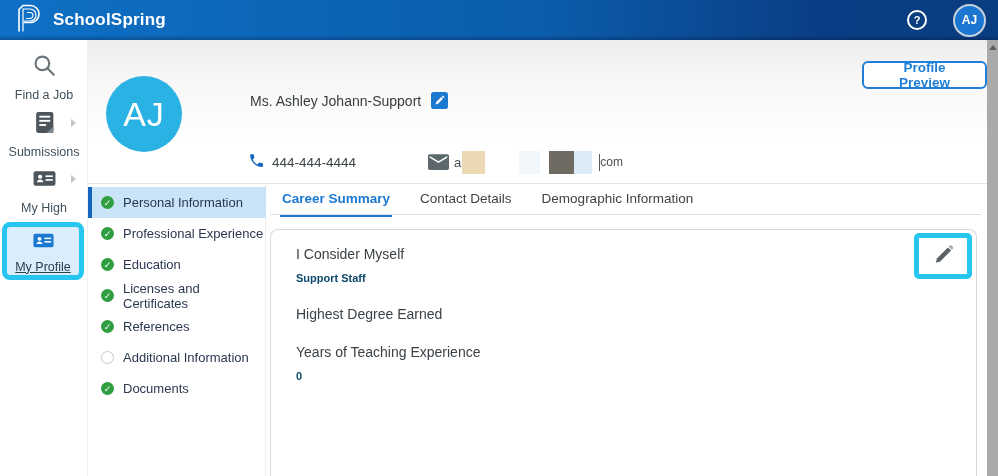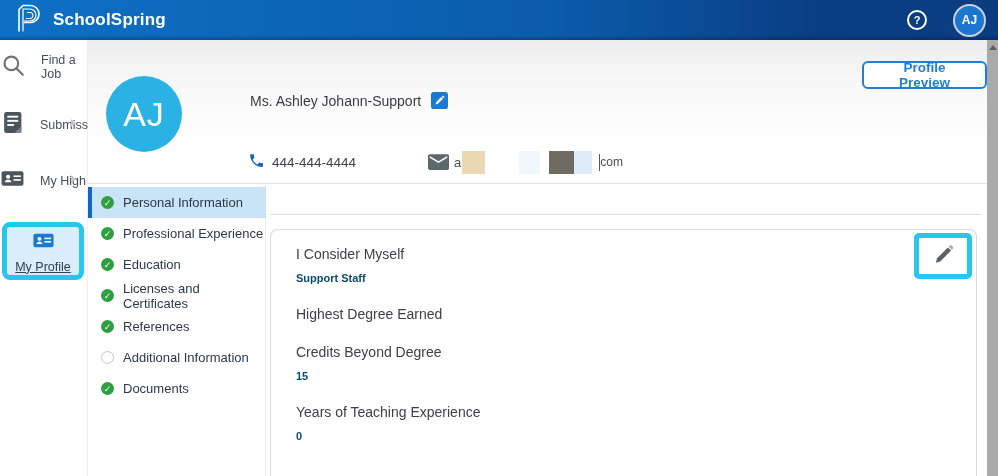--- a/index.html
+++ b/index.html
@@ -23,22 +23,22 @@
     display:flex; align-items:center; justify-content:center; margin-left:26px; margin-right:12px; cursor:pointer; }
 
   
   .scrollbar { position:absolute; left:987px; top:40px; width:11px; height:436px; background:#aaaaaa; }
   .scroll-arrow { position:absolute; left:2px; top:5px; width:0; height:0;
     border-left:4px solid transparent; border-right:4px solid transparent; border-bottom:5px solid #5f5f5f; }
 
   
   .sidebar { position:absolute; left:0; top:40px; width:88px; height:436px; background:#fff;
     border-right:1px solid #f1f1f1; }
-  .sb-item { position:absolute; left:0; width:88px; display:flex; 
-    align-items:center; gap:15px; cursor:pointer; }
+  .sb-item { position:absolute; left:0; width:88px; display:flex; flex-direction:column;
+    align-items:center; gap:6px; cursor:pointer;justify-content:flex-end; }
   .sb-label { font-size:12.5px; color:#42505a; }
   .sb-chevron { position:absolute; left:71px; width:0; height:0;
     border-top:4px solid transparent; border-bottom:4px solid transparent; border-left:5px solid #c2c6ca; }
   .sb-profile-box { position:absolute; left:2px; top:182px; width:82px; height:58px;
     border:5px solid #27c6f1; border-radius:8px; background:#d9edfb;
     display:flex; flex-direction:column; align-items:center; justify-content:center; gap:4px; cursor:pointer; }
   .sb-profile-box .sb-label { color:#2c3e50; font-weight:500; text-decoration:underline; }
 
   
   .pheader { position:absolute; left:88px; top:40px; width:899px; height:143px;
@@ -239,36 +239,37 @@
         <span class="chk empty"></span>
         <span class="pnav-label">Additional Information</span>
       </div>
       <div class="pnav-item" style="top:189px;">
         <span class="chk">✓</span>
         <span class="pnav-label">Documents</span>
       </div>
     </div>
 
     <div class="panel">
+      <div class="tabs">
+        <span class="tab active">Career Summary</span>
+        <span class="tab">Contact Details</span>
+        <span class="tab">Demographic Information</span>
+      </div>
       <div class="tabs-border"></div>
 
       <div class="card">
         <div class="card-body">
           <div class="field">
             <div class="f-label">I Consider Myself</div>
             <div class="f-value">Support Staff</div>
           </div>
           <div class="field">
             <div class="f-label">Highest Degree Earned</div>
           </div>
           <div class="field">
-            <div class="f-label">Credits Beyond Degree</div>
-            <div class="f-value">15</div>
-          </div>
-          <div class="field">
             <div class="f-label">Years of Teaching Experience</div>
             <div class="f-value">0</div>
           </div>
         </div>
 
         <div class="edit-box">
           <button class="edit-btn">
             <span>
               <svg width="23" height="23" viewBox="0 0 24 24">
                 <path d="M4 20.5l1.3-4.6L16.6 4.6l3.3 3.3L8.6 19.2 4 20.5z" fill="#5b6165"></path>

